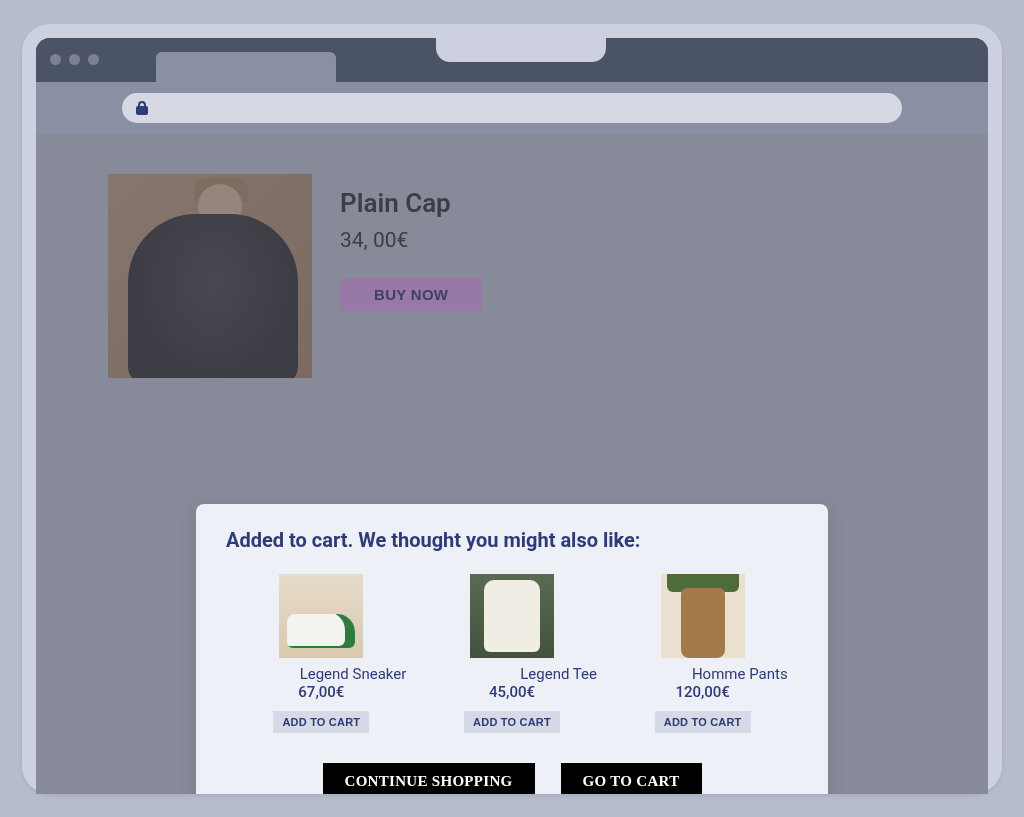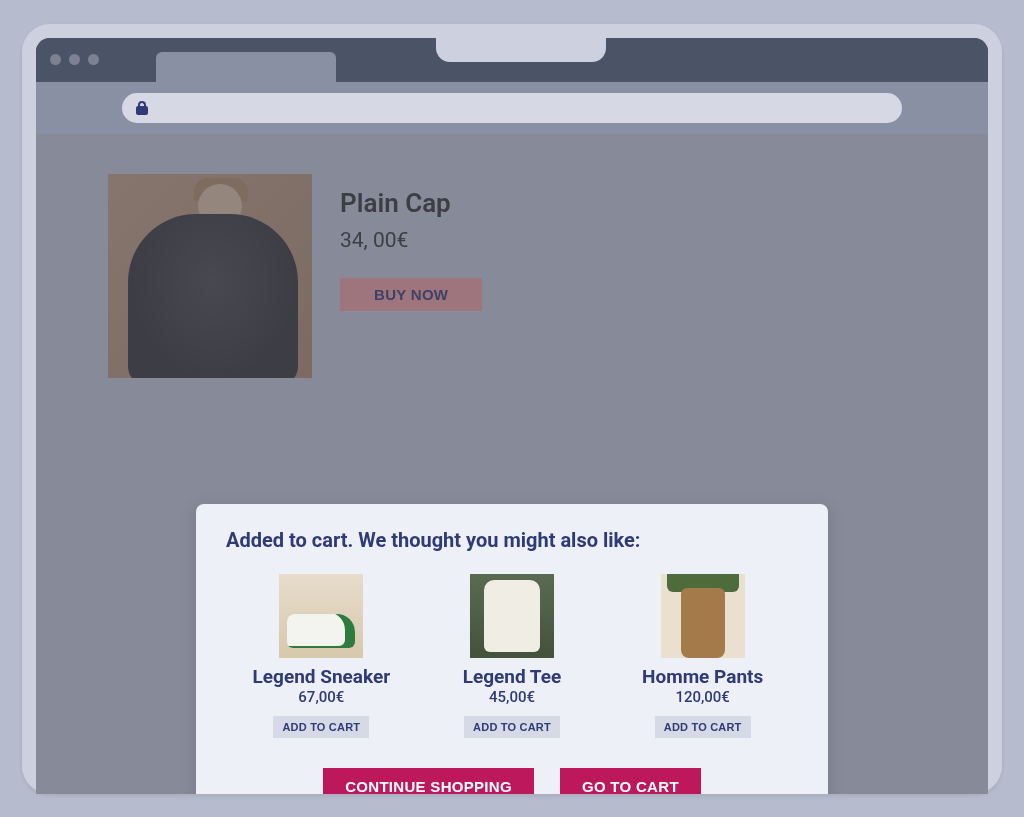--- a/index.html
+++ b/index.html
@@ -132,21 +132,21 @@
     margin-top: 14px;
     margin-bottom: 10px;
   }
   .price {
     font-size: 21px;
     color: #333;
     margin-bottom: 26px;
   }
   .buy-btn {
     display: inline-block;
-    background: #fca5a5;
+    background: #f0abfc;
     color: #2f3b77;
     font-weight: 700;
     font-size: 15px;
     letter-spacing: .3px;
     padding: 8px 34px;
     border: none;
     cursor: pointer;
   }
 
   
@@ -185,46 +185,47 @@
     text-align: center;
   }
   .rec-img {
     width: 84px;
     height: 84px;
     margin: 0 auto 8px;
     background:#ccc;
     position: relative;
     overflow: hidden;
   }
-  .rec-name { font-size: 19px; color:#2f3b77; font-weight:700; line-height:1.15;}
+  .rec-name { font-size: 15px; color:#2f3b77; font-weight:400; line-height:1.15;text-align:right;}
   .rec-price { font-size: 15px; color:#2f3b77; font-weight:500; margin-bottom:10px;}
   .atc {
     font-size: 11px;
     font-weight: 700;
     color: #2f3b77;
     background: #d6d9e6;
     border: none;
     padding: 5px 9px;
     cursor: pointer;
     letter-spacing:.2px;
   }
   .modal-actions {
     display: flex;
     justify-content: center;
     gap: 26px;
   }
   .primary-btn {
-    background: #be185d;
+    background: #000000;
     color: #fff;
     font-weight: 700;
     font-size: 15px;
     border: none;
     padding: 10px 22px;
     cursor: pointer;
     letter-spacing:.3px;
+    font-family:Liberation Serif, serif;
   }
   
   .sneaker {
     background: linear-gradient(180deg,#e7dccb 0,#d8c9ad 100%);
   }
   .sneaker::after{
     content:""; position:absolute; left:8px; bottom:10px;
     width:68px; height:34px; background:#f3f3f0;
     border-radius:8px 18px 6px 6px;
     box-shadow: inset -10px -2px 0 #2e7b3e;

